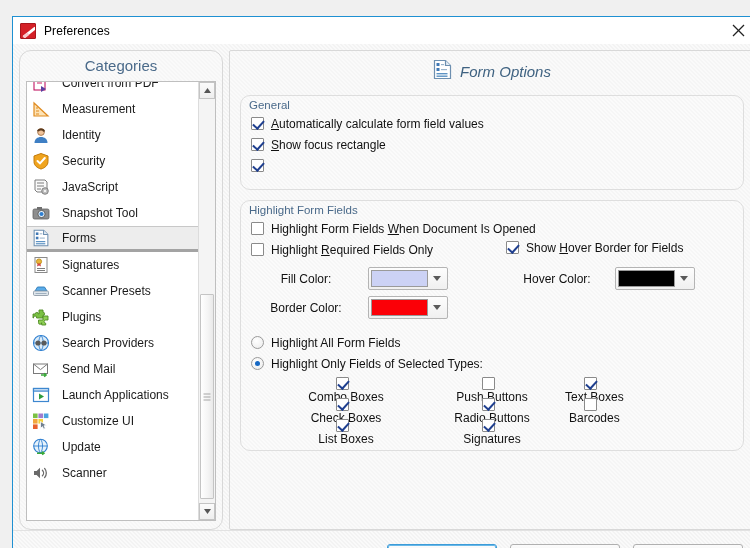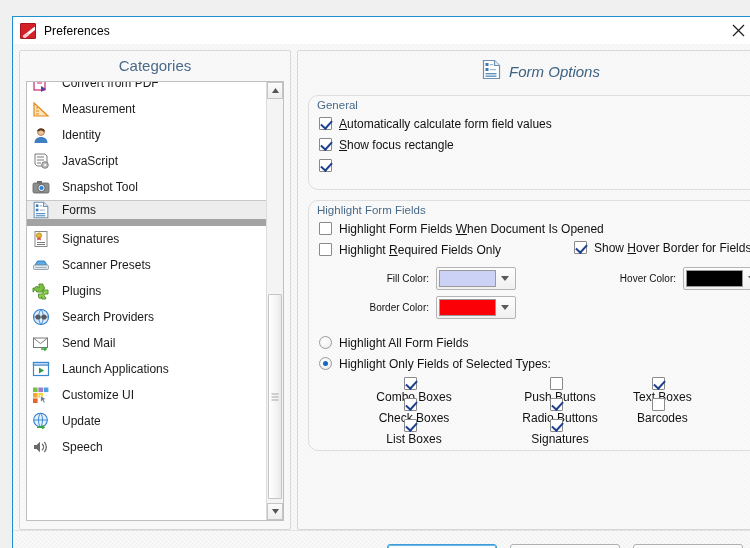--- a/index.html
+++ b/index.html
@@ -83,25 +83,25 @@
       linear-gradient(45deg, rgba(255,255,255,.55) 25%, transparent 25%, transparent 50%, rgba(255,255,255,.55) 50%, rgba(255,255,255,.55) 75%, transparent 75%);
     background-size: 4px 4px;
     position: relative;
     display: flex;
     padding: 6px 6px 0 6px;
     gap: 6px;
   }
 
   
   .categories-panel {
-    width: 272px;
+    width: 204px;
     flex: none;
     border: 1px solid #d8d8d8;
     background: rgba(250,250,250,0.45);
-    border-radius: 2px;
+    border-radius: 12px;
     display: flex;
     flex-direction: column;
     height: 480px;
   }
   .categories-title {
     text-align: center;
     font-size: 15px;
     color: #4a6a8a;
     padding: 6px 0 7px 0;
     flex: none;
@@ -131,21 +131,21 @@
     height: 26px;
     padding-left: 5px;
     gap: 12px;
     cursor: pointer;
     font-size: 12px;
     color: #1a1a1a;
   }
   .cat-item.selected {
     background: #ededed;
     border-top: 1px solid #c8c8c8;
-    border-bottom: 7px solid #a3a3a3;
+    border-bottom: 3px solid #a3a3a3;
     height: 26px;
     text-align: right;
   }
   .cat-ico {
     width: 18px; height: 18px;
     flex: none;
     display: flex;
     align-items: center;
     justify-content: center;
     position: relative;
@@ -285,23 +285,23 @@
     background: #1668c4;
     border-radius: 50%;
   }
 
   .color-row {
     display: flex;
     align-items: center;
     margin-top: 6px;
   }
   .color-label {
-    font-size: 10px;
+    font-size: 12px;
     color: #111;
-    text-align: right;
+    text-align: center;
     margin-right: 7px;
   }
   .color-combo {
     width: 80px; height: 23px;
     border: 1px solid #b4b4b4;
     border-radius: 2px;
     background: linear-gradient(#fdfdfd,#f0f0f0);
     display: flex;
     align-items: center;
     padding: 2px;
@@ -410,20 +410,29 @@
                     <circle cx="9" cy="6" r="3.4" fill="#f0c39a" stroke="#9b6a3f" stroke-width=".8"></circle>
                     <path d="M2.5 17c0-4 3-6 6.5-6s6.5 2 6.5 6z" fill="#3e7fc4"></path>
                     <path d="M6 5.2c.6-2.4 5.6-2.4 6.1.3" stroke="#5a3a1e" stroke-width="2" fill="none"></path>
                   </svg>
                 </span>
                 <span>Identity</span>
               </div>
               <div class="cat-item">
                 <span class="cat-ico">
                   <svg width="18" height="18" viewBox="0 0 18 18">
+                    <path d="M9 1.5 16 4v5.5c0 4-3.4 6.6-7 7.5-3.6-.9-7-3.5-7-7.5V4z" fill="#f0a41e" stroke="#c27a09" stroke-width="1"></path>
+                    <path d="M5.5 9l2.5 2.4L12.8 6" stroke="#fff" stroke-width="2" fill="none" stroke-linecap="round"></path>
+                  </svg>
+                </span>
+                <span>Security</span>
+              </div>
+              <div class="cat-item">
+                <span class="cat-ico">
+                  <svg width="18" height="18" viewBox="0 0 18 18">
                     <path d="M3 2h10l2 2v10H5l-2-2z" fill="#fafafa" stroke="#7d7d7d" stroke-width="1"></path>
                     <path d="M5 5h7M5 8h7M5 11h4" stroke="#7d7d7d" stroke-width="1"></path>
                     <circle cx="13" cy="13" r="3.3" fill="#bdbdbd" stroke="#6f6f6f" stroke-width=".8"></circle>
                     <circle cx="13" cy="13" r="1.1" fill="#fff"></circle>
                   </svg>
                 </span>
                 <span>JavaScript</span>
               </div>
               <div class="cat-item">
                 <span class="cat-ico">
@@ -536,21 +545,21 @@
                 </span>
                 <span>Update</span>
               </div>
               <div class="cat-item">
                 <span class="cat-ico">
                   <svg width="18" height="18" viewBox="0 0 18 18">
                     <path d="M2 7h2.6L8 3.8v10.4L4.6 11H2z" fill="#6a6a6a"></path>
                     <path d="M10.4 6.2a4 4 0 0 1 0 5.6M12.6 4.4a7 7 0 0 1 0 9.2" fill="none" stroke="#6a6a6a" stroke-width="1.3" stroke-linecap="round"></path>
                   </svg>
                 </span>
-                <span>Speech</span>
+                <span>Scanner</span>
               </div>
             </div>
         </div>
         <div class="scrollbar">
           <div class="sb-btn top">
             <svg width="7" height="5" viewBox="0 0 7 5">
                 <polygon points="3.5,0 7,5 0,5" fill="#555"></polygon>
               </svg>
           </div>
           <div class="sb-thumb">

